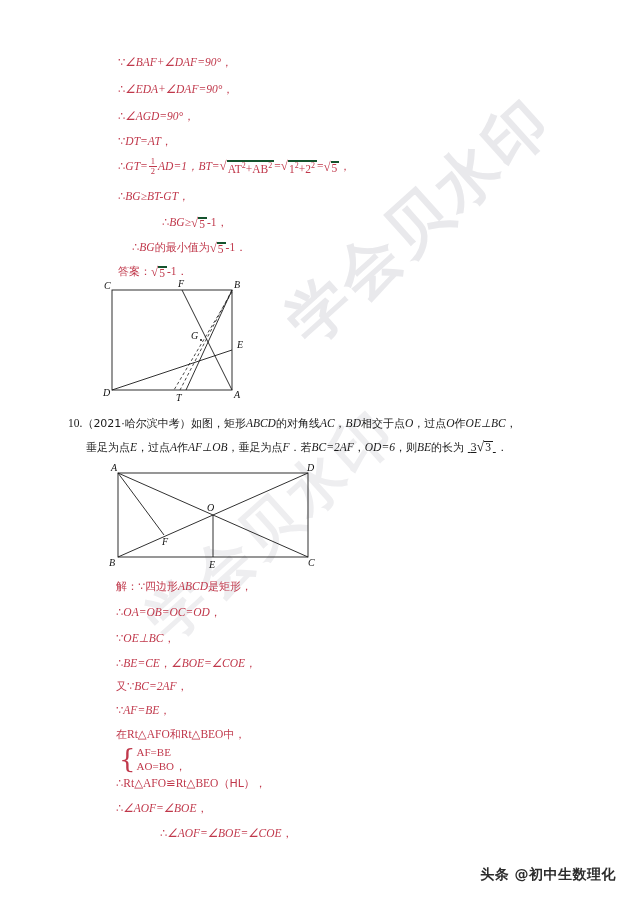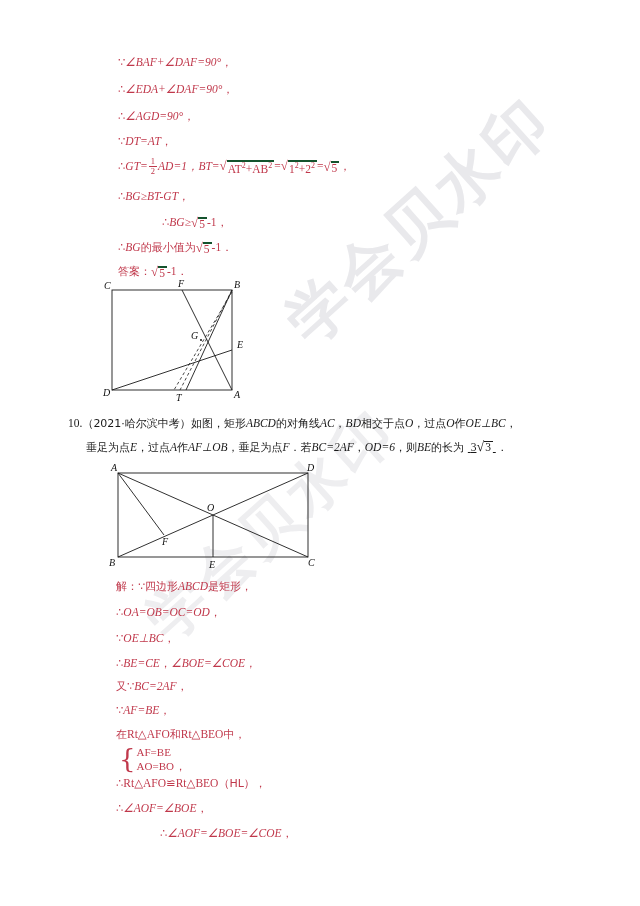--- a/index.html
+++ b/index.html
@@ -185,21 +185,21 @@
     <span>∴</span><span class="it">BG≥BT-GT</span><span>，</span>
   </div>
 
   <div class="sol" style="left:118px; top:216px;margin-left:44px;">
     <span>∴</span><span class="it">BG≥</span><span class="sqrt">
         <span class="rad">√</span>
         <span class="rnd">5</span>
       </span><span>-1</span><span>，</span>
   </div>
 
-  <div class="sol" style="left:118px; top:241px;">
+  <div class="sol" style="left:132px; top:241px;">
     <span>∴</span><span class="it">BG</span><span class="cn">的最小值为</span><span class="sqrt">
         <span class="rad">√</span>
         <span class="rnd">5</span>
       </span><span>-1．</span>
   </div>
 
   <div class="sol" style="left:118px; top:265px;">
     <span class="cn">答案：</span><span class="sqrt">
         <span class="rad">√</span>
         <span class="rnd">5</span>
@@ -314,14 +314,15 @@
   </div>
 
   <div class="sol" style="left:116px; top:803px;">
     <span>∴</span><span class="it">∠AOF=∠BOE</span><span>，</span>
   </div>
 
   <div class="sol" style="left:116px; top:828px;margin-left:44px;">
     <span>∴</span><span class="it">∠AOF=∠BOE=∠COE</span><span>，</span>
   </div>
 
+  <div class="footer">头条 @初中生数理化</div>
 
 </div>
 
 </body></html>

